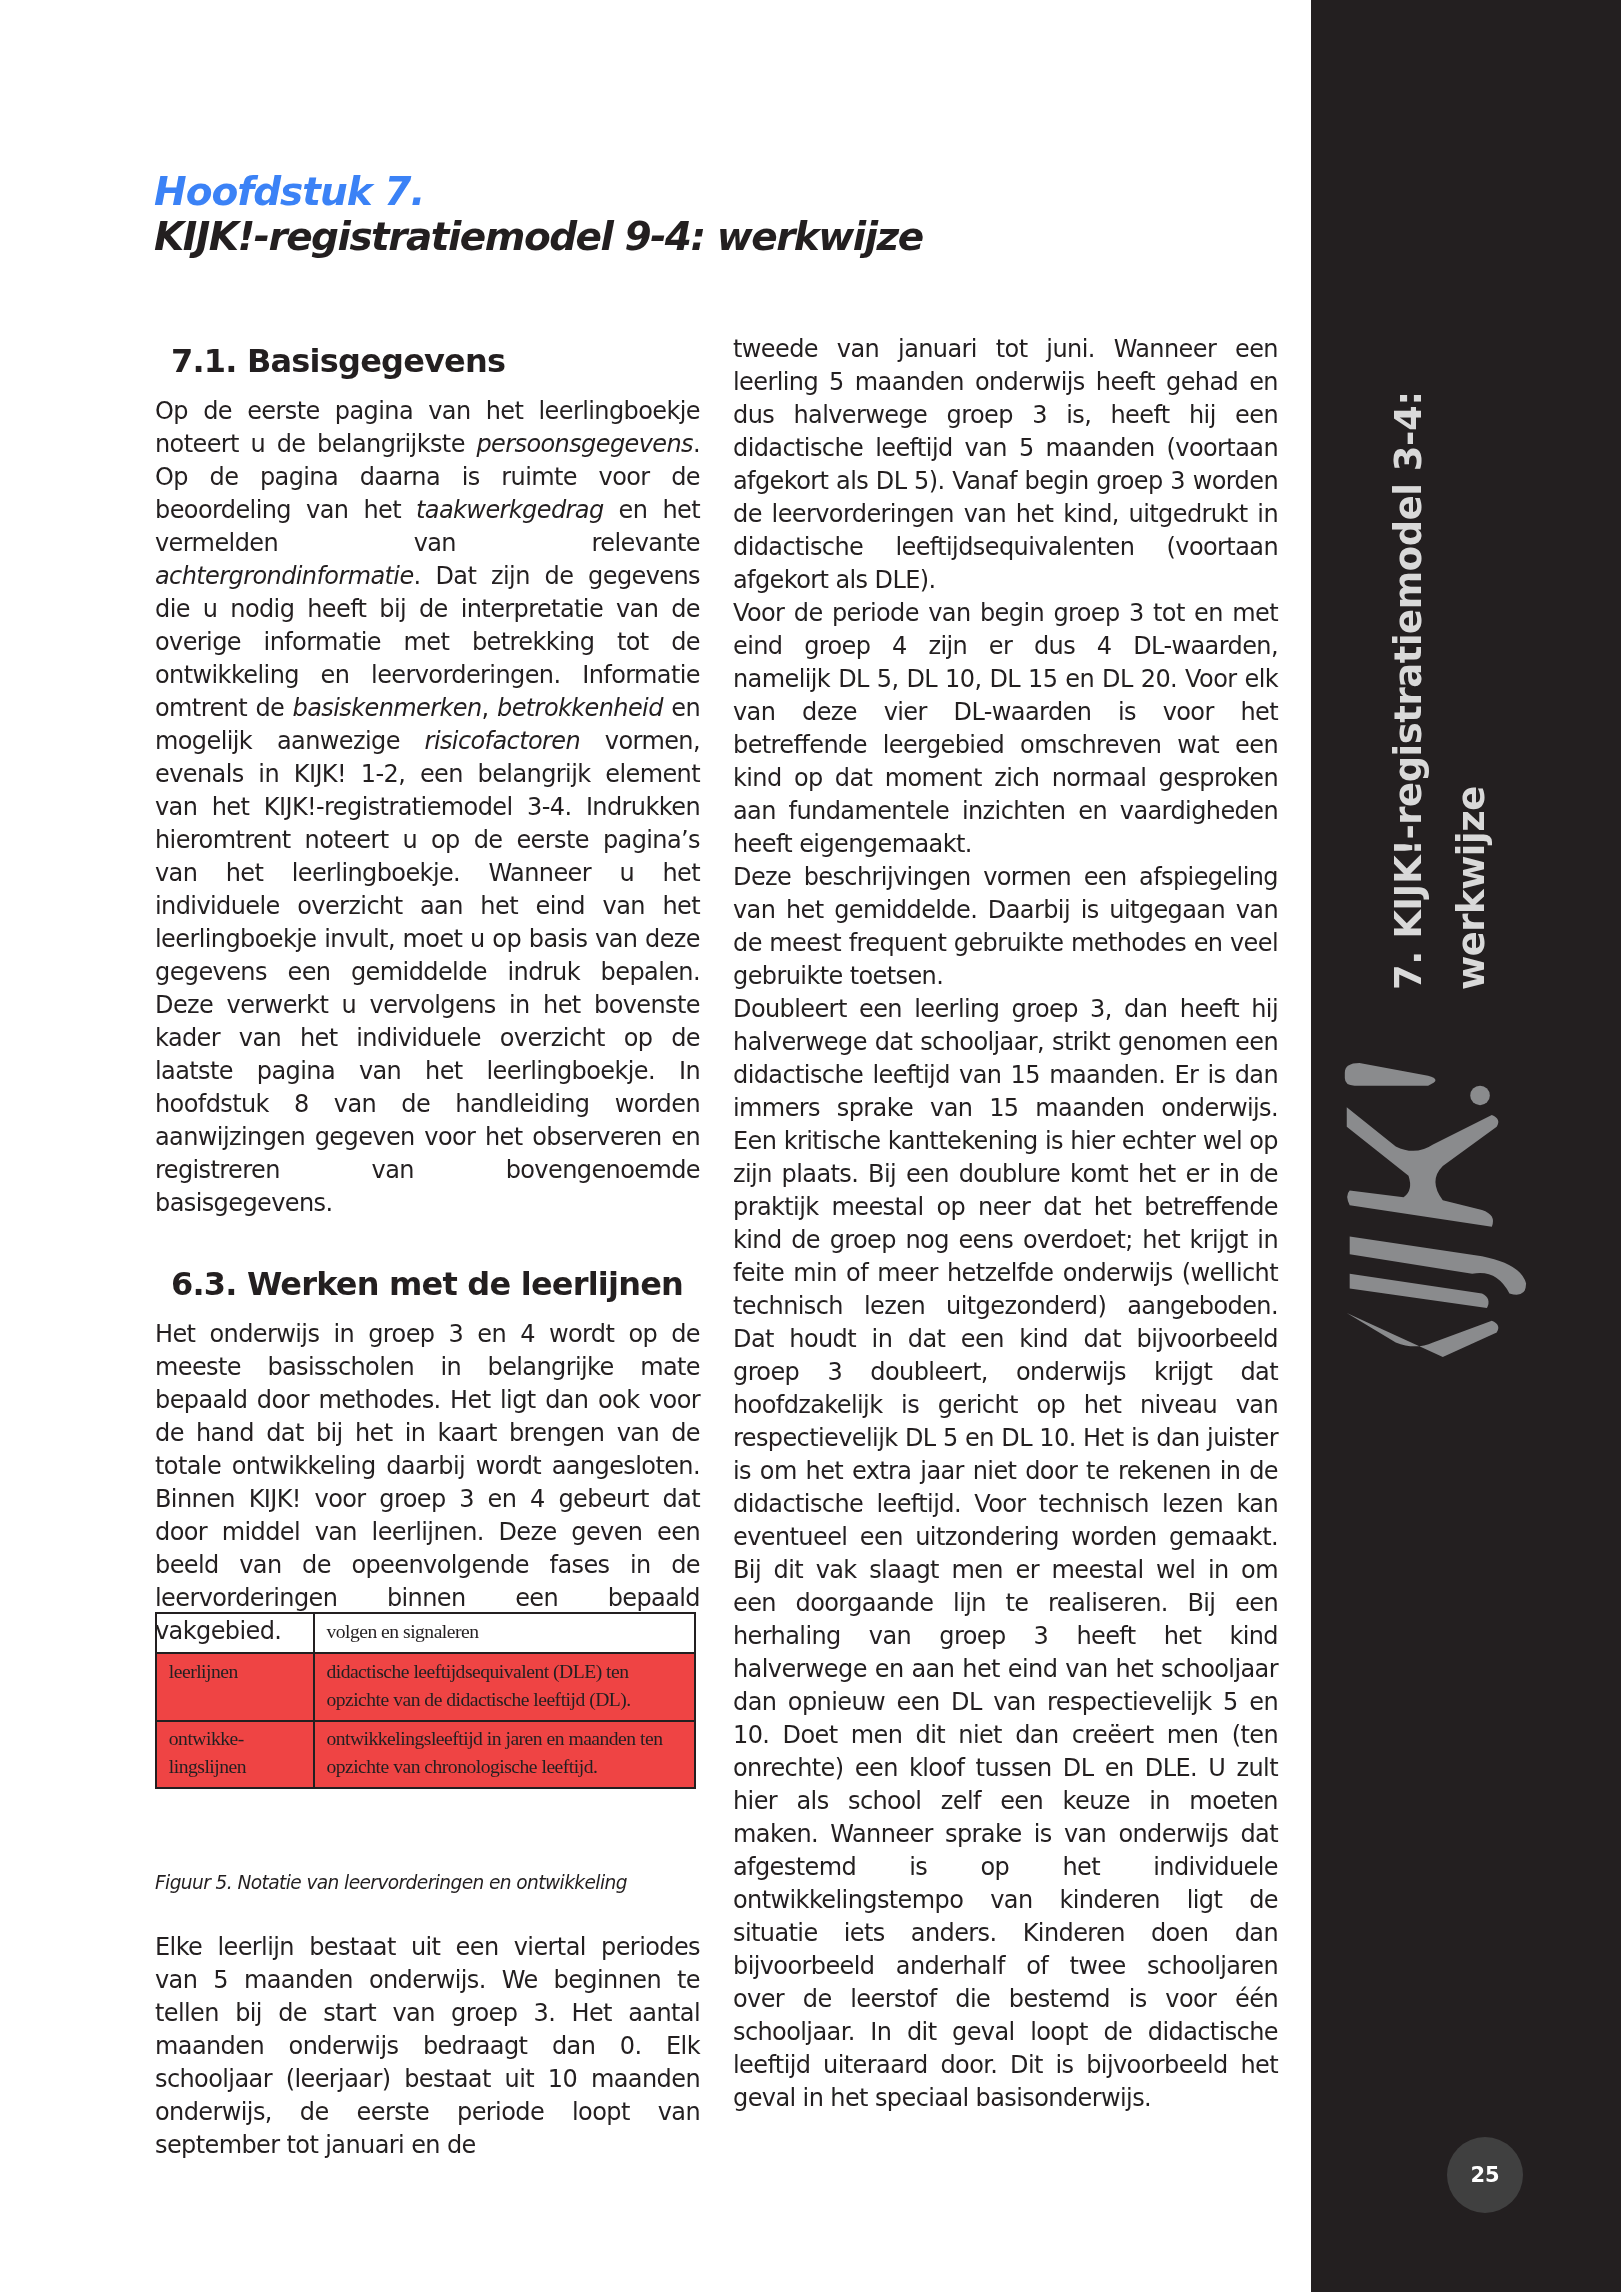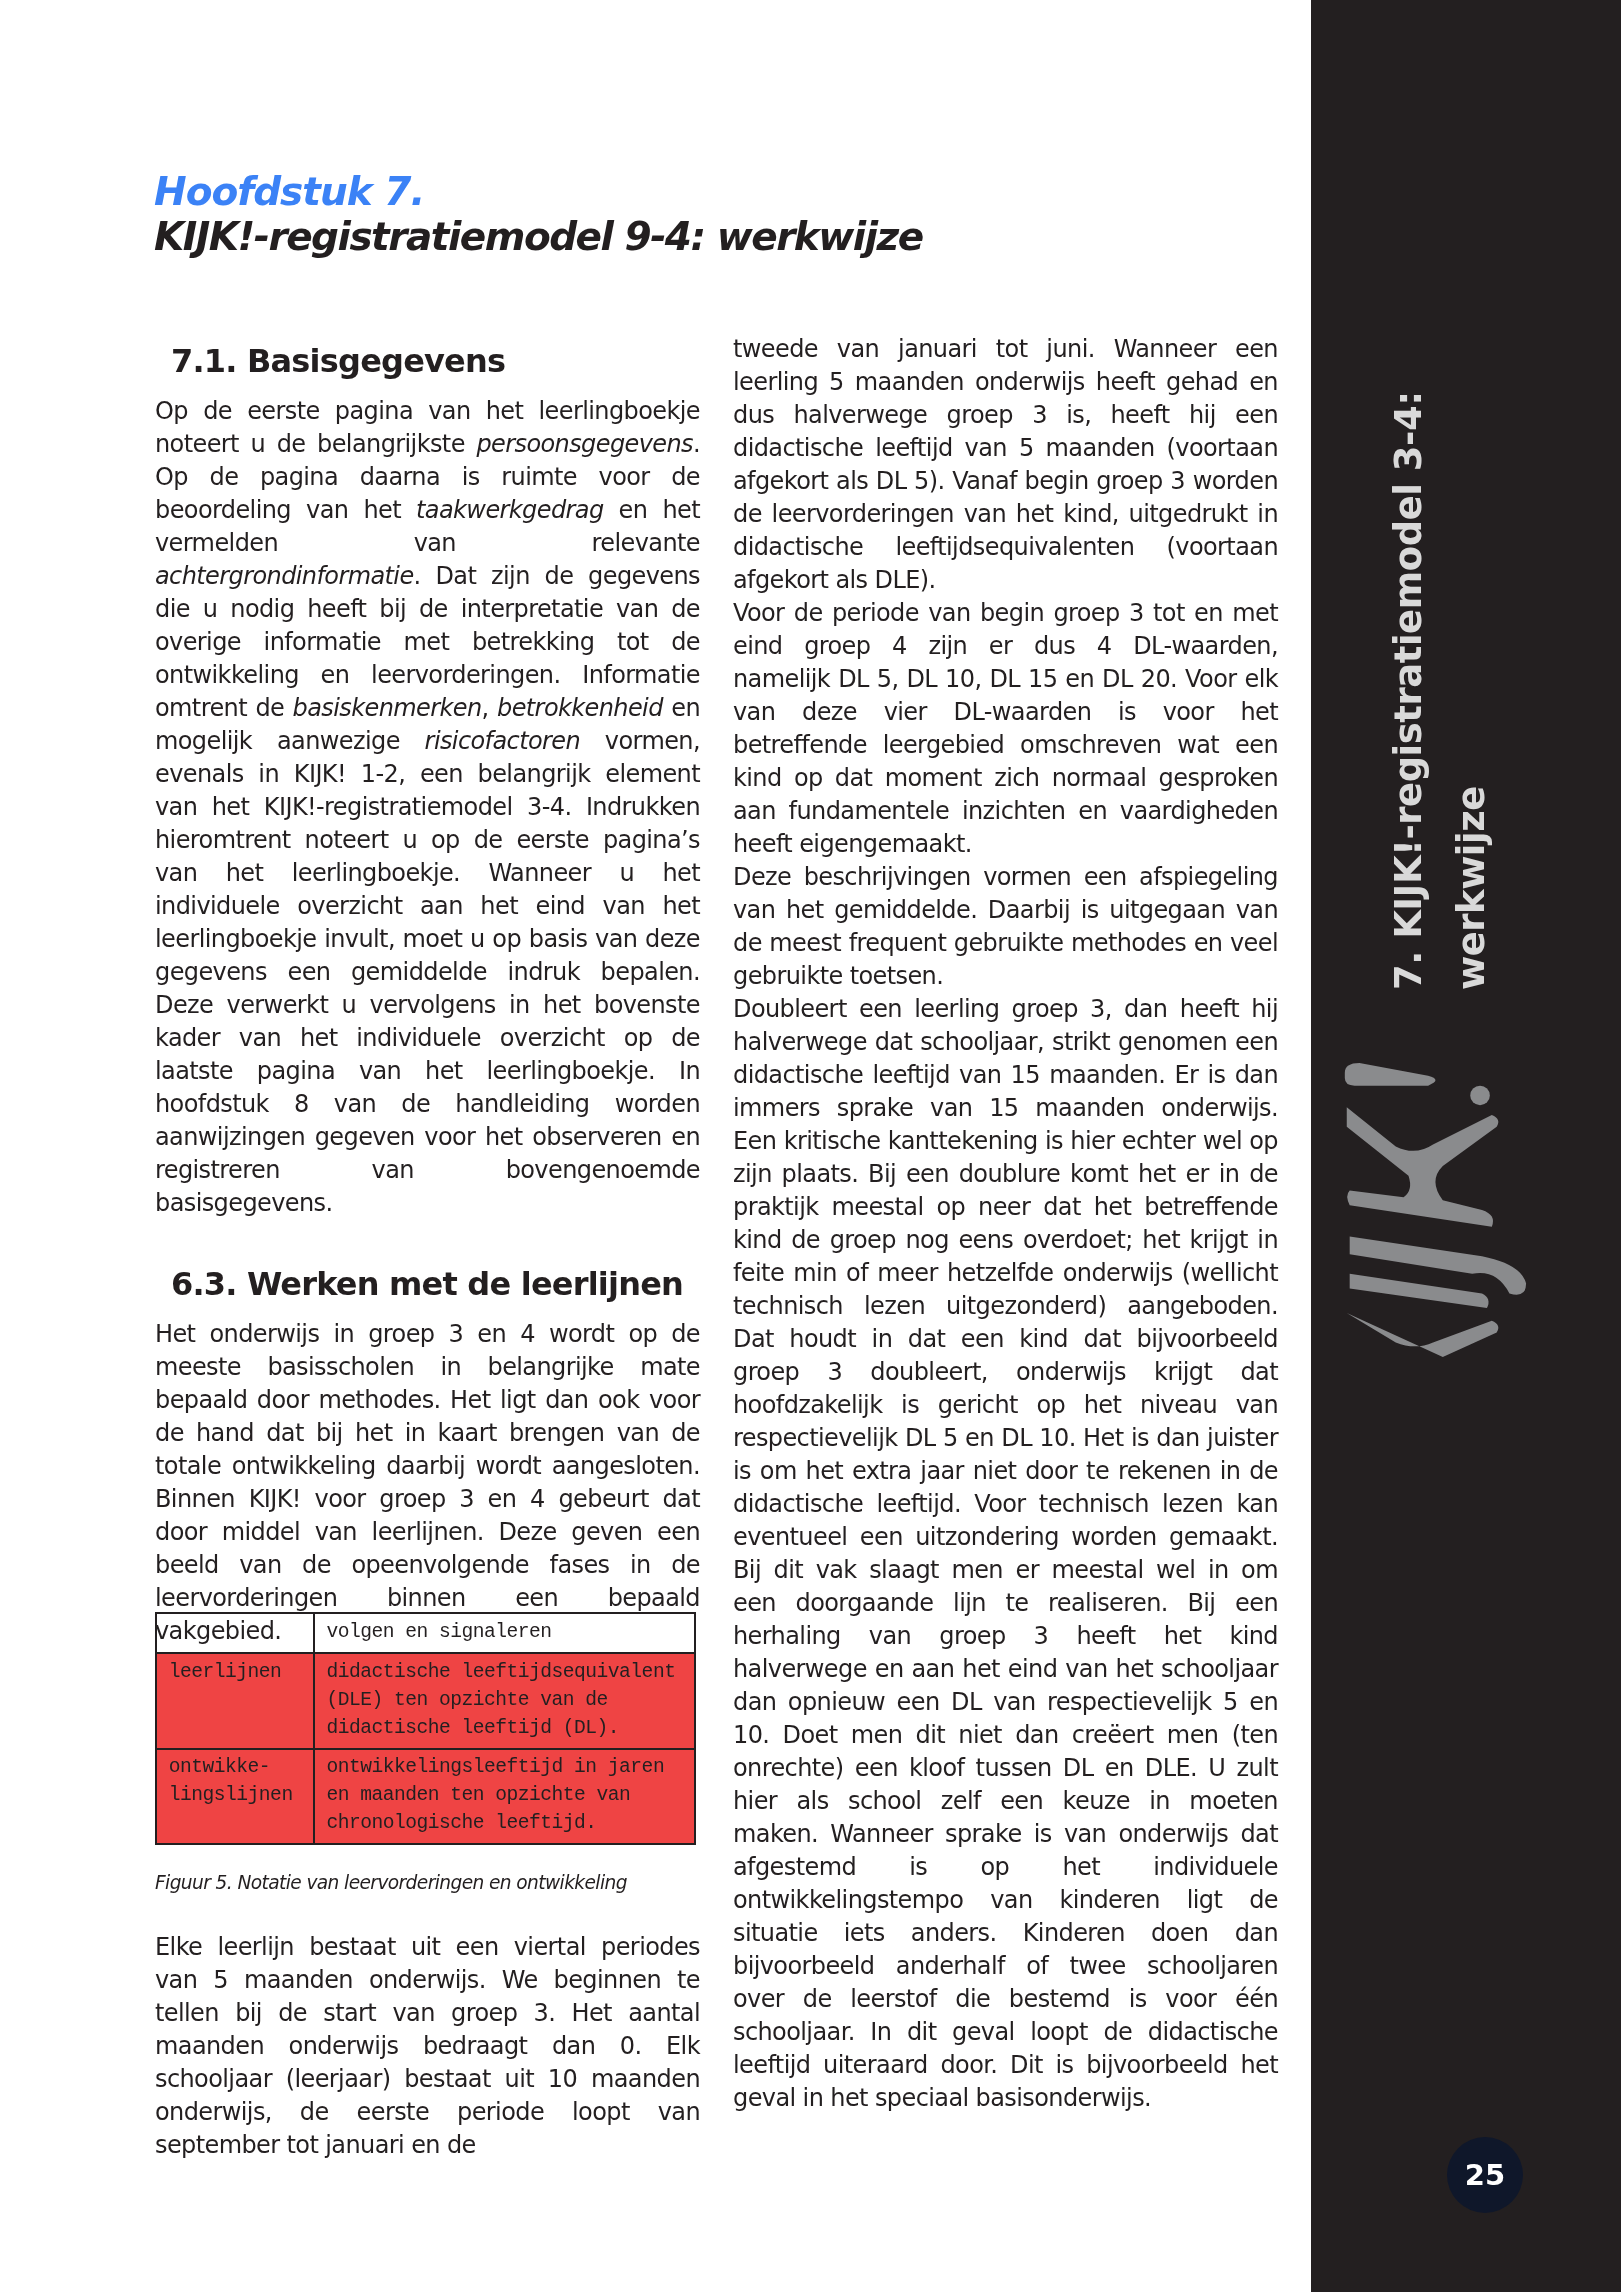--- a/index.html
+++ b/index.html
@@ -18,22 +18,22 @@
     color: #d9d9d9; font-family: "DejaVu Sans", sans-serif; font-weight: bold;
     font-size: 37px; line-height: 63px; white-space: nowrap; letter-spacing: -0.5px;
   }
   .side-title div { height: 63px; }
   .side-title .line2 { padding-left: 0; }
   .logo {
     position: absolute; left: 1335px; top: 970px; width: 196px; height: 392px;
   }
   .page-number {
     position: absolute; left: 1447px; top: 2137px; width: 76px; height: 76px;
-    border-radius: 50%; background: #0f172a; color: #ffffff;
-    font-weight: bold; font-size: 29px; line-height: 76px; text-align: center;
+    border-radius: 50%; background: #404040; color: #ffffff;
+    font-weight: bold; font-size: 21px; line-height: 76px; text-align: center;
     font-family: "DejaVu Sans", sans-serif;
   }
   .chapter-label {
     position: absolute; left: 154px; top: 157px;
     font-family: "DejaVu Sans", sans-serif; font-weight: bold; font-style: italic;
     font-size: 39px; color: #3b82f6; letter-spacing: -1px; margin-top: 12px;
   }
   .chapter-title {
     position: absolute; left: 154px; top: 214px;
     font-family: "DejaVu Sans", sans-serif; font-weight: bold; font-style: italic;
@@ -47,21 +47,21 @@
   .col p { margin: 0; }
   .col-left { left: 155px; top: 328px; }
   .col-right { left: 733px; top: 333px; }
   .section-heading {
     font-weight: bold; font-size: 32px; line-height: 35px; margin: 16px; letter-spacing: -0.8px;
   }
   .section-gap { height: 31px; }
   .fig-table {
     position: absolute; left: 155px; top: 1612px; width: 541px;
     border-collapse: collapse; font-size: 19.6px; line-height: 28px; letter-spacing: -0.5px;
-    font-family: Liberation Mono, monospace;
+    font-family: Liberation Serif, serif;
   }
   .fig-table td { border: 2.9px solid #231f20; vertical-align: top; padding: 3.9px 11.8px 5.9px 11.8px; }
   .fig-table td.c1 { width: 132px; }
   .fig-table tr.shaded td { background: #ef4444; }
   .fig-caption {
     position: absolute; left: 155px; top: 1872px;
     font-style: italic; font-size: 18.6px; letter-spacing: -0.6px;
     font-family: "DejaVu Sans", sans-serif;
   }
   .col-left2 { left: 155px; top: 1931px; }

